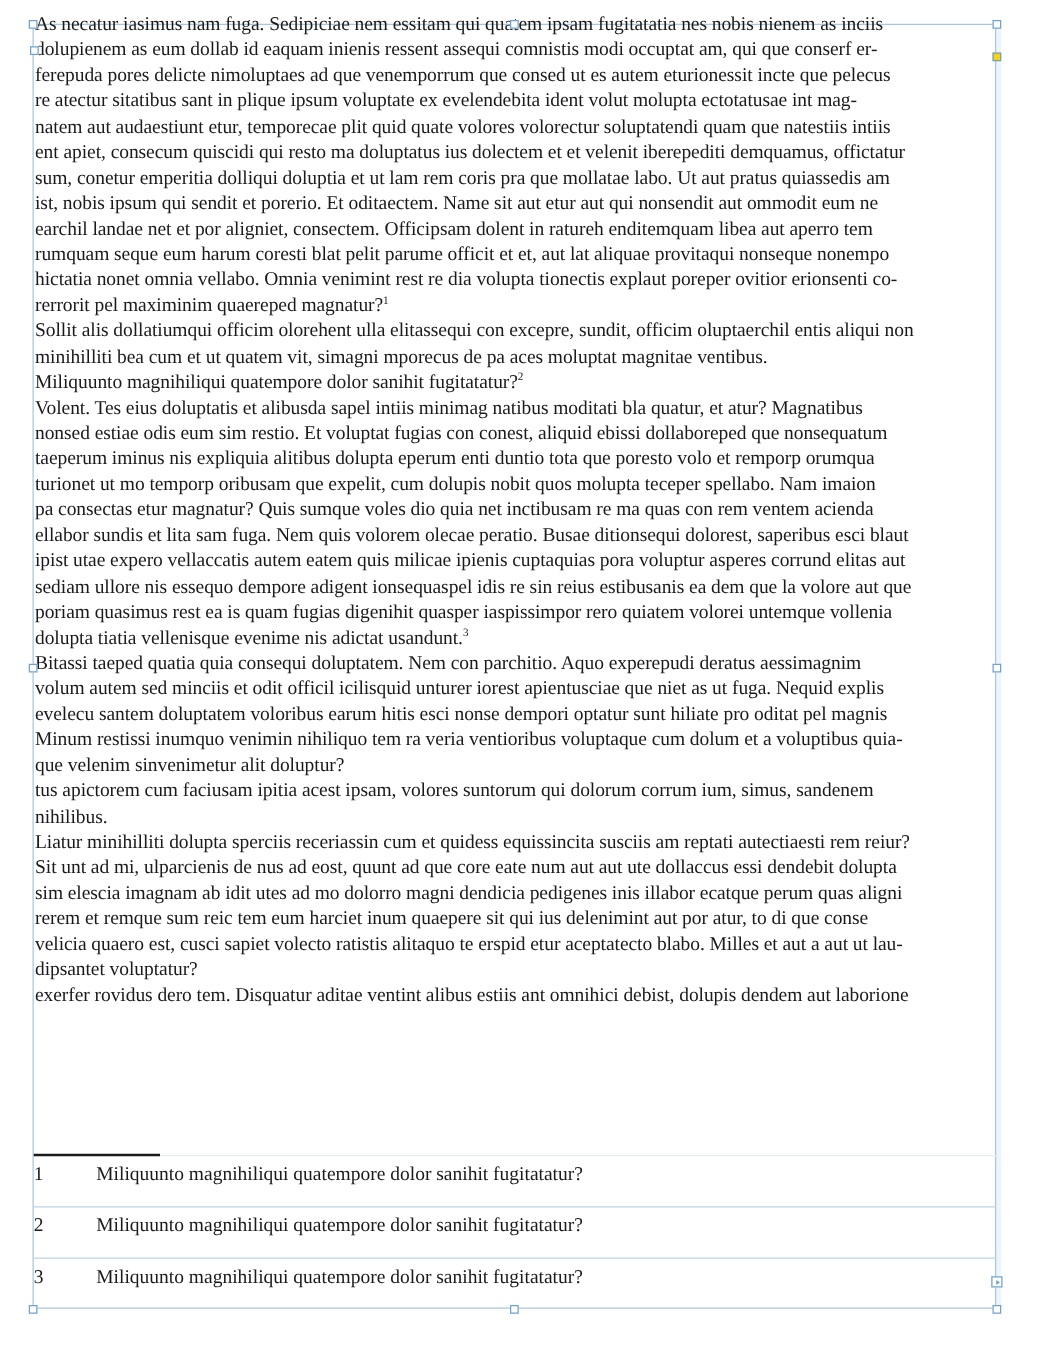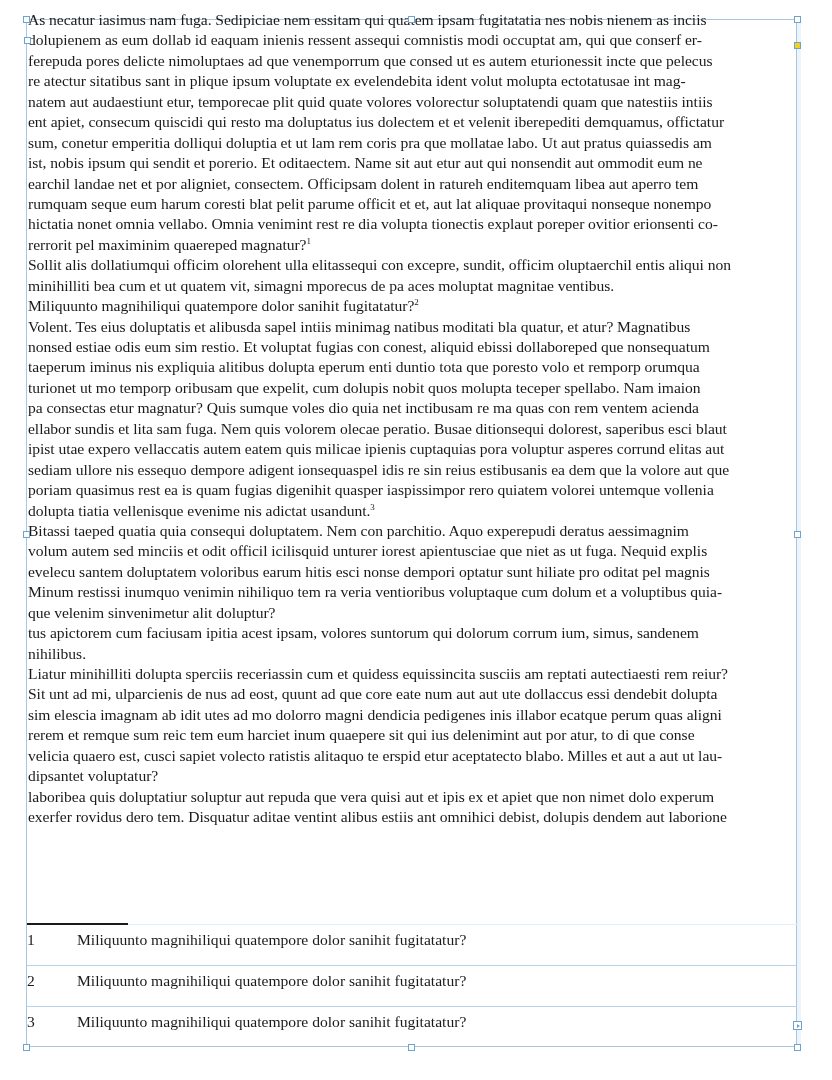--- a/index.html
+++ b/index.html
@@ -61,21 +61,20 @@
     <div class="line"><span>Minum restissi inumquo venimin nihiliquo tem ra veria ventioribus voluptaque cum dolum et a voluptibus quia-</span></div>
     <div class="line"><span>que velenim sinvenimetur alit doluptur?</span></div>
     <div class="line"><span>tus apictorem cum faciusam ipitia acest ipsam, volores suntorum qui dolorum corrum ium, simus, sandenem</span></div>
     <div class="line"><span>nihilibus.</span></div>
     <div class="line"><span>Liatur minihilliti dolupta sperciis receriassin cum et quidess equissincita susciis am reptati autectiaesti rem reiur?</span></div>
     <div class="line"><span>Sit unt ad mi, ulparcienis de nus ad eost, quunt ad que core eate num aut aut ute dollaccus essi dendebit dolupta</span></div>
     <div class="line"><span>sim elescia imagnam ab idit utes ad mo dolorro magni dendicia pedigenes inis illabor ecatque perum quas aligni</span></div>
     <div class="line"><span>rerem et remque sum reic tem eum harciet inum quaepere sit qui ius delenimint aut por atur, to di que conse</span></div>
     <div class="line"><span>velicia quaero est, cusci sapiet volecto ratistis alitaquo te erspid etur aceptatecto blabo. Milles et aut a aut ut lau-</span></div>
     <div class="line"><span>dipsantet voluptatur?</span></div>
-    <div class="line"><span>laboribea quis doluptatiur soluptur aut repuda que vera quisi aut et ipis ex et apiet que non nimet dolo experum</span></div>
     <div class="line"><span>exerfer rovidus dero tem. Disquatur aditae ventint alibus estiis ant omnihici debist, dolupis dendem aut laborione</span></div>
   </div>
 
 <div class="fn-rule"></div>
 <div class="fn-sep"></div>
 <div id="footnotes">
     <div class="fn-row" style="top: 925px;">
       <span class="fn-num">1</span>
       <span class="fn-text">Miliquunto magnihiliqui quatempore dolor sanihit fugitatatur?</span>
     </div>

